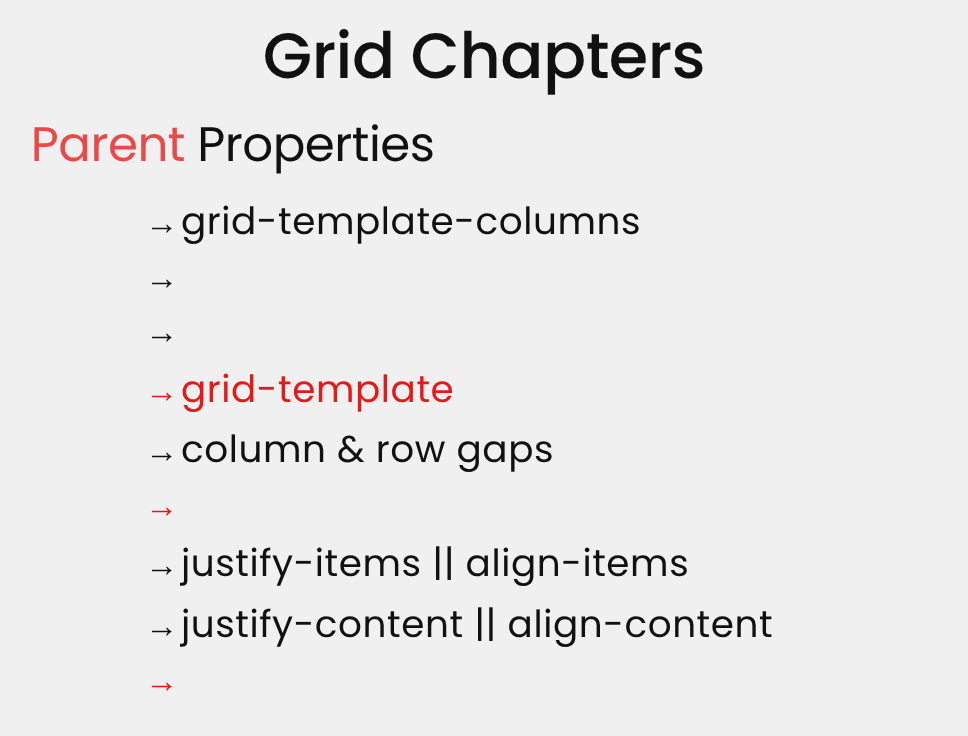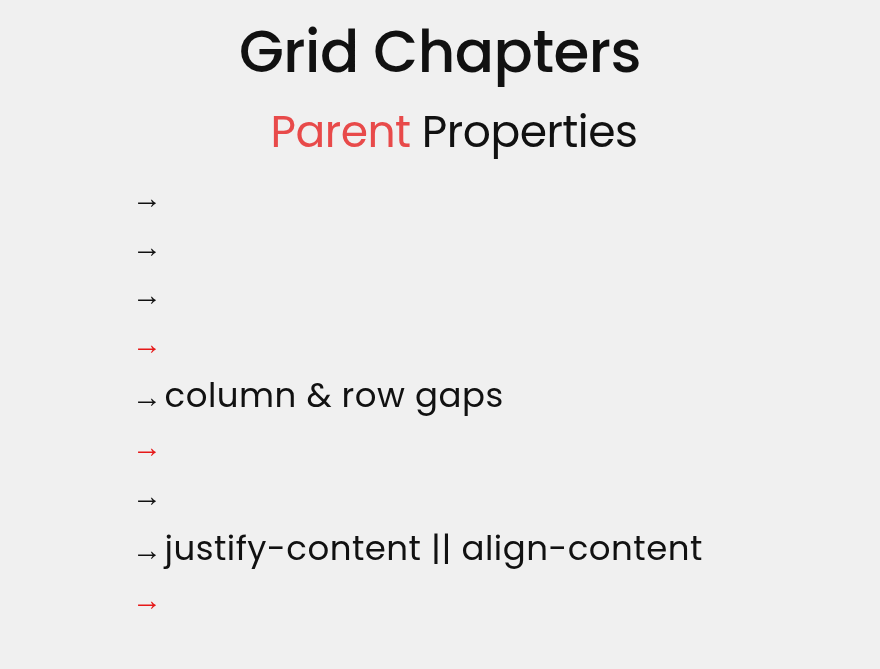--- a/index.html
+++ b/index.html
@@ -21,21 +21,20 @@
       color: #111;
       padding-top: 8px;
       letter-spacing: -0.5px;
     }
     .subtitle {
       font-size: 44px;
       font-weight: 400;
       padding-left: 28px;
       padding-top: 4px;
       letter-spacing: -0.5px;
-      text-align: center;
     }
     .subtitle .highlight {
       color: #e84a4a;
     }
     .subtitle .normal {
       color: #111;
     }
     .list {
       padding-left: 132px;
       padding-top: 10px;
@@ -64,39 +63,42 @@
 
 <h1 class="page-title">Grid Chapters</h1>
 
 <div class="subtitle">
   <span class="highlight">Parent</span><span class="normal"> Properties</span>
 </div>
 
 <div class="list">
   <div class="list-item black">
     <span class="arrow black">→</span>
+      <span>grid-template-columns</span>
   </div>
   <div class="list-item black">
     <span class="arrow black">→</span>
   </div>
   <div class="list-item black">
     <span class="arrow black">→</span>
   </div>
   <div class="list-item red">
     <span class="arrow red">→</span>
+      <span>grid-template</span>
   </div>
   <div class="list-item black">
     <span class="arrow black">→</span>
       <span>column &amp; row gaps</span>
   </div>
   <div class="list-item red">
     <span class="arrow red">→</span>
   </div>
   <div class="list-item black">
     <span class="arrow black">→</span>
+      <span>justify-items || align-items</span>
   </div>
   <div class="list-item black">
     <span class="arrow black">→</span>
       <span>justify-content || align-content</span>
   </div>
   <div class="list-item red">
     <span class="arrow red">→</span>
   </div>
 </div>
 

